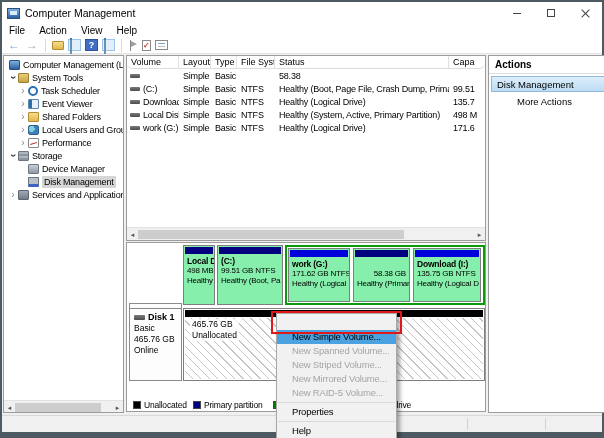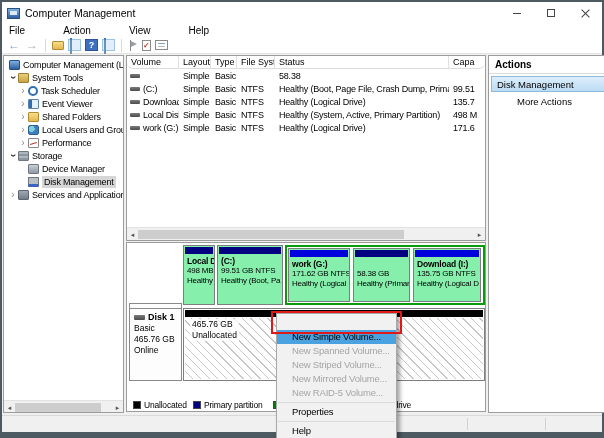--- a/index.html
+++ b/index.html
@@ -16,21 +16,21 @@
   .tb-appicon:after{ content:""; position:absolute; left:2px; top:2px; right:2px; height:4px; background:#dce9f7; }
   .tb-title{ font-size:10.5px; }
   .tb-btns{ margin-left:auto; display:flex; height:100%; }
   .tb-btn{ width:34px; height:100%; display:flex; align-items:center; justify-content:center; }
   .glyph-min{ width:8px; height:1px; background:#444; }
   .glyph-max{ width:8px; height:8px; border:1px solid #444; }
   .glyph-close{ position:relative; width:9px; height:9px; }
   .glyph-close:before,.glyph-close:after{ content:""; position:absolute; left:-1px; top:4px; width:11px; height:1px; background:#444; }
   .glyph-close:before{ transform:rotate(45deg);} .glyph-close:after{ transform:rotate(-45deg);}
   
-  .menubar{ position:absolute; left:2px; top:24px; right:2px; height:13px; background:#fff; display:flex; align-items:center; font-size:10px;gap:24px; }
+  .menubar{ position:absolute; left:2px; top:24px; right:2px; height:13px; background:#fff; display:flex; align-items:center; font-size:10px; }
   .menu-item{ padding:0 7px; }
   
   .toolbar{ position:absolute; left:2px; top:37px; right:2px; height:17px; background:#fff; border-bottom:1px solid #e4e4e4; display:flex; align-items:center; }
   .tsep{ width:1px; height:13px; background:#d9d9d9; margin:0 4px; }
   .tarrow{ font-size:12px; font-weight:bold; line-height:12px; margin:0 3px; }
   .t-back{ color:#7fa7d4; margin-left:6px; }
   .t-fwd{ color:#a9adb2; }
   .tico{ display:inline-block; margin:0 2px; }
   .t-folder{ width:12px; height:9px; background:linear-gradient(#f6dd8a,#e4b84e); border:1px solid #b08d33; border-radius:1px; }
   .t-frame{ width:13px; height:12px; border:1px solid #9cc3e8; background:#e2eefa; padding:1px; }
@@ -319,21 +319,21 @@
           <div class="pline">99.51 GB NTFS</div>
           <div class="pline">Healthy (Boot, Pa</div>
         </div>
         <div class="pgroup" style="left:158px;width:200px;">
           <div class="pbox" style="width:62px;">
             <div class="phead logical"></div>
             <div class="pname">work  (G:)</div>
             <div class="pline">171.62 GB NTFS</div>
             <div class="pline">Healthy (Logical I</div>
           </div>
-          <div class="pbox" style="width:57px;">
+          <div class="pbox" style="width:57px;text-align:right;">
             <div class="phead primary"></div>
             <div class="pname"></div>
             <div class="pline">58.38 GB</div>
             <div class="pline">Healthy (Primar</div>
           </div>
           <div class="pbox" style="width:68px;">
             <div class="phead logical"></div>
             <div class="pname">Download  (I:)</div>
             <div class="pline">135.75 GB NTFS</div>
             <div class="pline">Healthy (Logical D</div>

